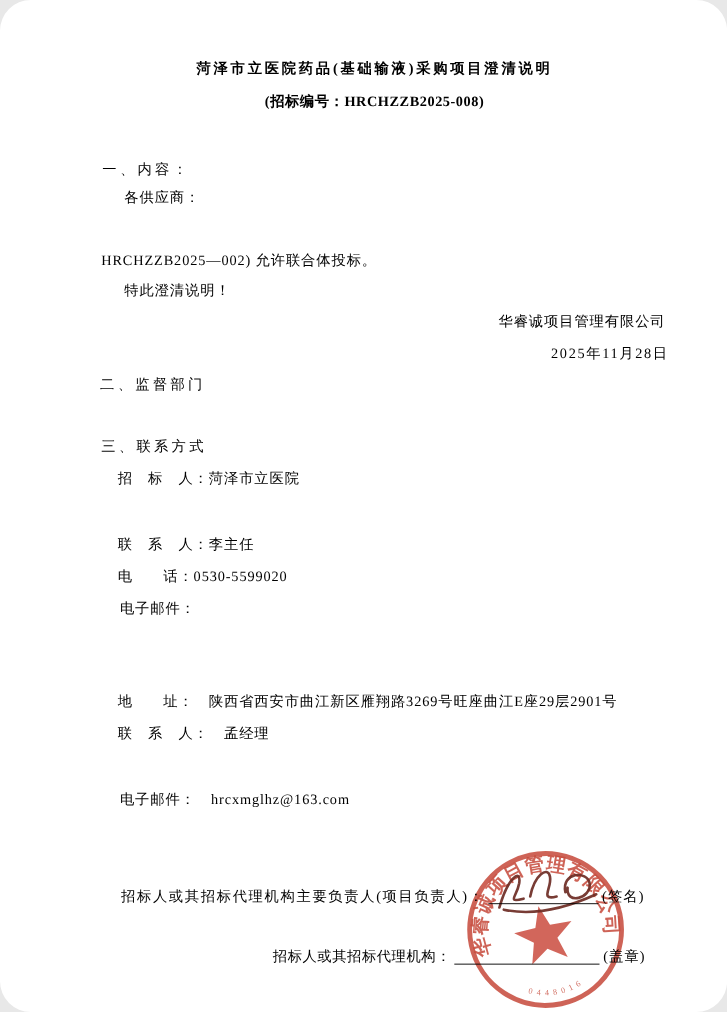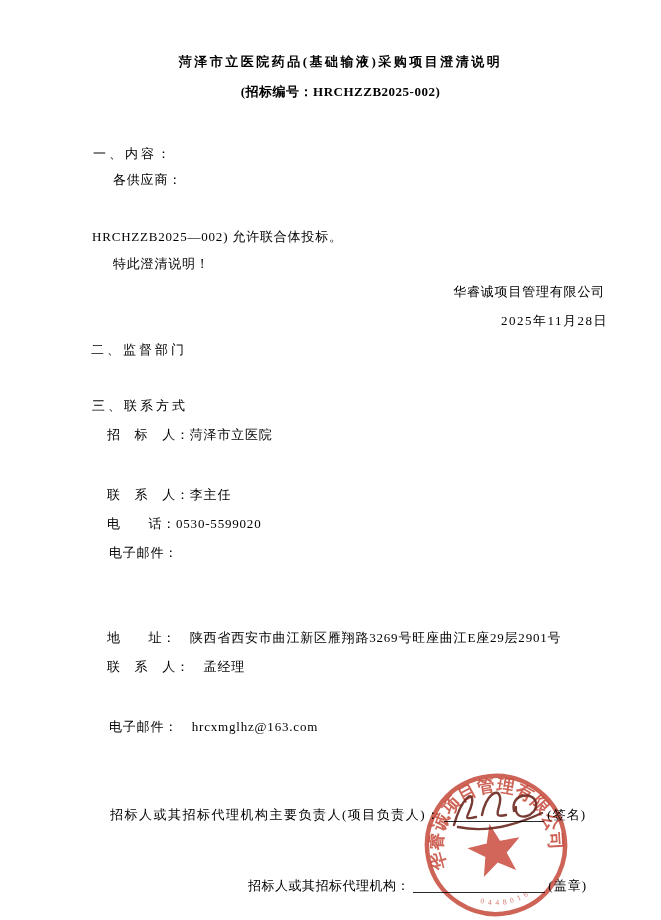--- a/index.html
+++ b/index.html
@@ -5,20 +5,21 @@
   html, body { margin: 0; padding: 0; background: #e8e8e8; }
   .page {
     position: relative;
     width: 661px;
     height: 920px;
     margin: 0 auto;
     background: #ffffff;
     overflow: hidden;
     font-family: "Liberation Serif", "DejaVu Serif", serif;
     color: #000000;
+    border-radius: 28px;
   }
   .line {
     position: absolute;
     font-size: 13px;
     line-height: 15px;
     letter-spacing: 0.8px;
     white-space: pre;
   }
   .center {
     left: 20px;
@@ -32,37 +33,37 @@
   .rightal     { text-align: right; white-space: pre; }
   .signrow {
     position: absolute;
     display: flex;
     align-items: flex-end;
     font-size: 13px;
     line-height: 15px;
     white-space: pre;
   }
   .signrow .lbl    { letter-spacing: 1.5px; }
-  .signrow .lbl2   { letter-spacing: 0.5px; margin-top: 16px; }
+  .signrow .lbl2   { letter-spacing: 0.5px; }
   .signrow .blank  { flex: 1; border-bottom: 1px solid #2a2a2a; height: 14px; margin: 0 3px; }
   .signrow .suffix { letter-spacing: 1px; }
   .stamp {
     position: absolute;
     left: 416px;
     top: 765px;
     mix-blend-mode: multiply;
   }
 </style>
 </head>
 <body>
 
 <div class="page">
 
   <div class="line center doc-title" style="top:54px">菏泽市立医院药品(基础输液)采购项目澄清说明</div>
-  <div class="line center doc-subtitle" style="top:84px">(招标编号：HRCHZZB2025-002)</div>
+  <div class="line center doc-subtitle" style="top:84px">(招标编号：HRCHZZB2025-008)</div>
 
   <div class="line heading" style="top:146px;left:93px">一、内容：</div>
   <div class="line" style="top:172px;left:113px">各供应商：</div>
   <div class="line" style="top:229px;left:92px">HRCHZZB2025—002) 允许联合体投标。</div>
   <div class="line" style="top:256px;left:113px">特此澄清说明！</div>
   <div class="line rightal" style="top:284px;right:56px">华睿诚项目管理有限公司</div>
   <div class="line rightal" style="top:313px;right:53px;letter-spacing:1.5px">2025年11月28日</div>
 
   <div class="line heading" style="top:342px;left:91px">二、监督部门</div>
 

